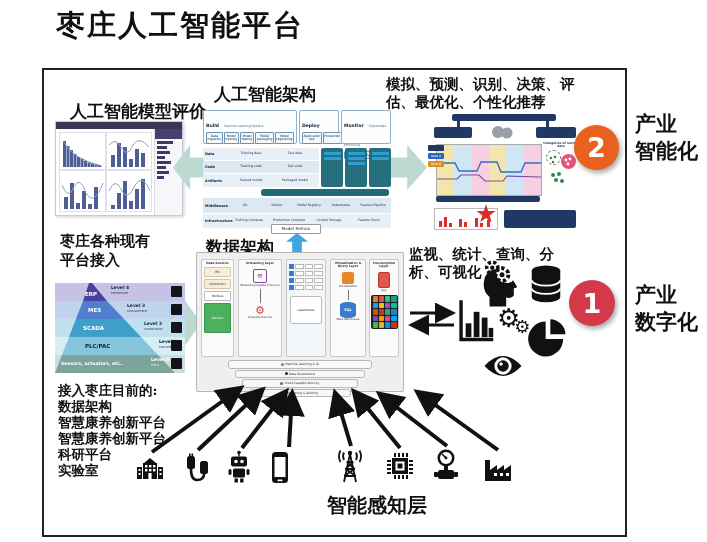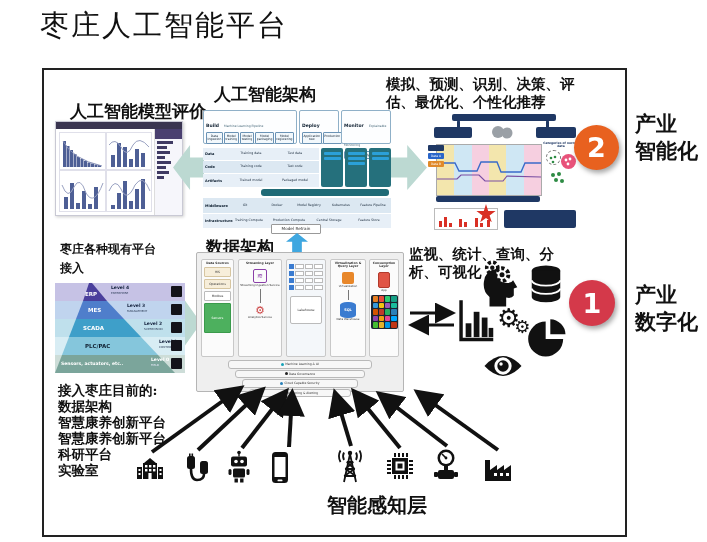--- a/index.html
+++ b/index.html
@@ -1,20 +1,20 @@
 <!DOCTYPE html>
 <html><head>
 <meta charset="utf-8">
 <style>
   html,body{margin:0;padding:0;background:#fff;}
   #stage{position:relative;width:707px;height:542px;background:#fff;overflow:hidden;
          font-family:"DejaVu Serif","Liberation Serif",serif;color:#111;}
   .abs{position:absolute;}
   .cn{font-weight:700;}
-  #page-title{font-size:29px;font-weight:400;letter-spacing:2px;}
+  #page-title{font-size:29px;font-weight:700;letter-spacing:2px;margin-left:16px;}
   #outer-box{border:2px solid #222;}
   .blockarrow{background:#bcd9d2;}
   .ar-left{clip-path:polygon(0 50%,55% 0,55% 28%,100% 28%,100% 72%,55% 72%,55% 100%);}
   .ar-right{clip-path:polygon(0 28%,45% 28%,45% 0,100% 50%,45% 100%,45% 72%,0 72%);}
   .dblarrow{background:#3fa7e0;clip-path:polygon(50% 0,100% 22%,72% 22%,72% 78%,100% 78%,50% 100%,0 78%,28% 78%,28% 22%,0 22%);}
   .numcircle{border-radius:50%;color:#fff;display:flex;align-items:center;justify-content:center;
              font-size:27px;font-weight:700;font-family:"DejaVu Sans","Liberation Sans",sans-serif;
              box-shadow:2px 3px 5px rgba(0,0,0,.35);}
   .side-label{font-size:21px;font-weight:700;line-height:27px;}
   
@@ -308,21 +308,21 @@
   </div>
 
   <div class="abs numcircle" style="left:574px;top:125px;width:45px;height:45px;background:#e8611f;">
       <span>2</span>
     </div>
   <div class="abs side-label" style="left:635px;top:110px;">
     <div>产业</div>
     <div>智能化</div>
   </div>
 
-  <div class="abs cn" style="left:60px;top:240px;width:100px;font-size:12px;line-height:19px;">枣庄各种现有平台接入</div>
+  <div class="abs cn" style="left:60px;top:232px;width:100px;font-size:15px;line-height:19px;">枣庄各种现有平台接入</div>
   <div class="abs" style="left:55px;top:283px;width:130px;height:90px;">
     <div class="pyr-row" style="top:0;">
       <div class="pyr-band" style="background:#c6c2e5;"></div>
       <div class="pyr-dark" style="background:#4a3f9c;clip-path:polygon(34px 0,37px 0,52px 18px,28px 18px);"></div>
       <span class="pyr-sys" style="left:30px;top:8px;">ERP</span>
       <span class="pyr-lvl" style="left:56px;top:3px;"><span>Level 4</span><span class="pyr-role">ENTERPRISE</span></span>
       <span class="pyr-ico"></span>
     </div>
     <div class="pyr-row" style="top:18px;">
       <div class="pyr-band" style="background:#c0d4ee;"></div>

